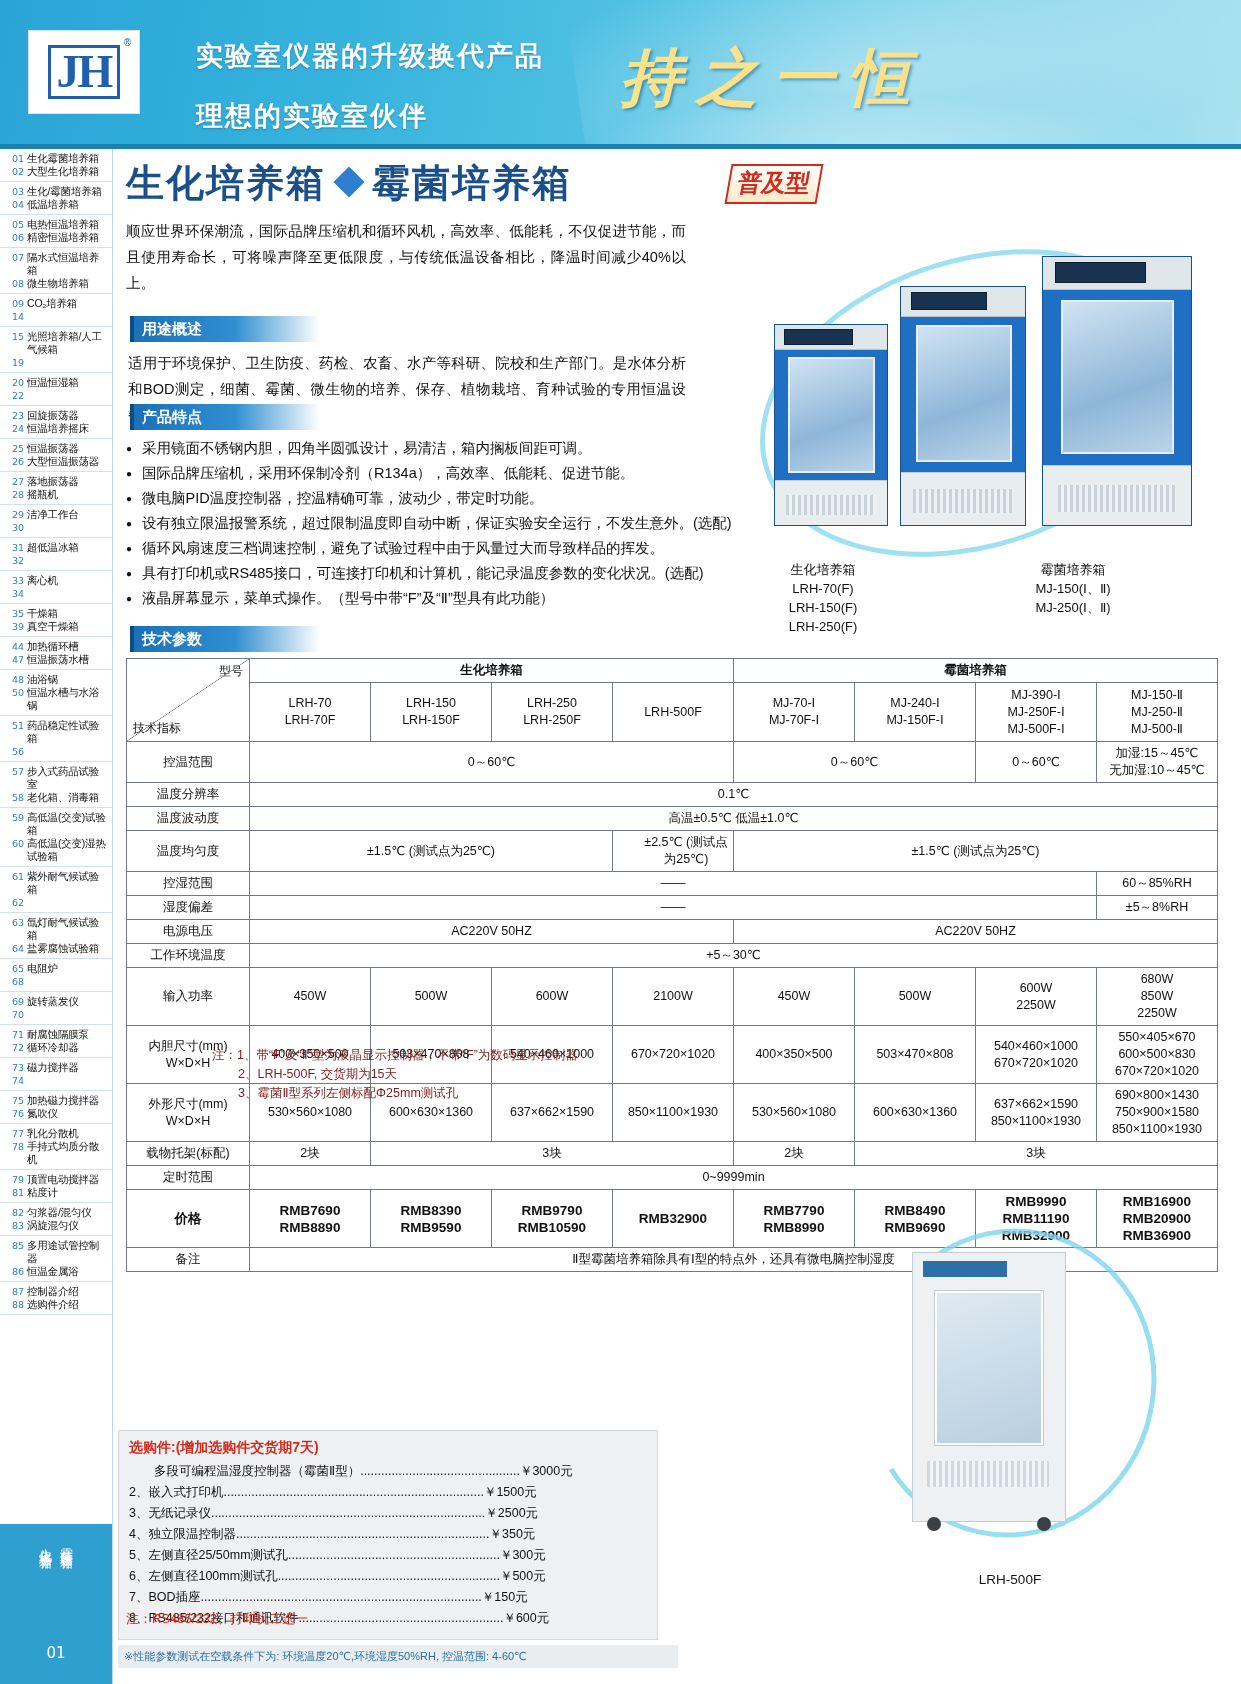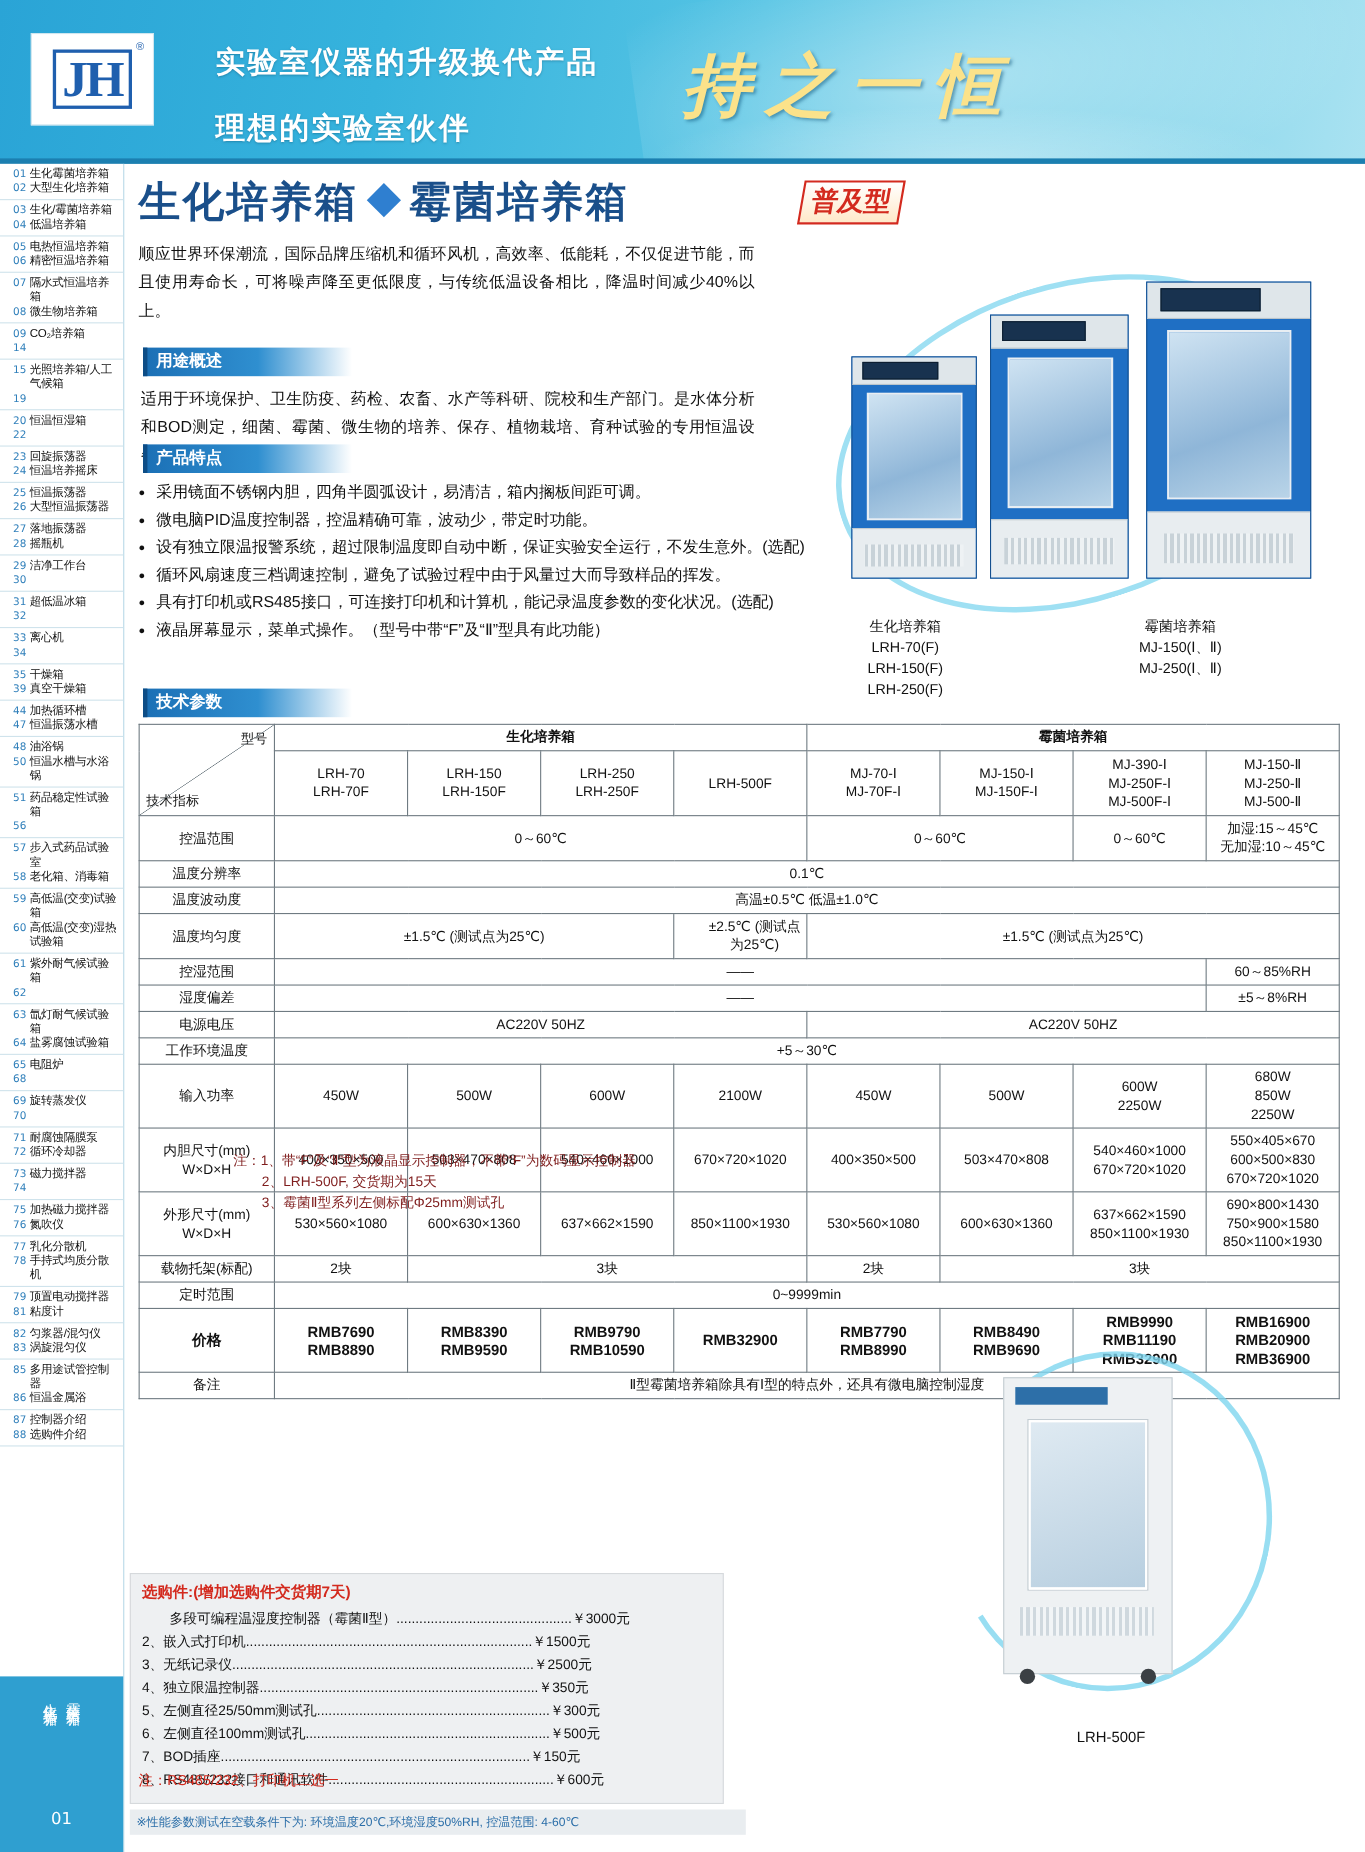--- a/index.html
+++ b/index.html
@@ -578,20 +578,21 @@
 
   <div class="usage">
     <div class="sec-head">用途概述</div>
     <p>适用于环境保护、卫生防疫、药检、农畜、水产等科研、院校和生产部门。是水体分析和BOD测定，细菌、霉菌、微生物的培养、保存、植物栽培、育种试验的专用恒温设备。</p>
   </div>
 
   <div class="feature">
     <div class="sec-head">产品特点</div>
     <ul id="feature-list">
         <li>采用镜面不锈钢内胆，四角半圆弧设计，易清洁，箱内搁板间距可调。</li>
+        <li>国际品牌压缩机，采用环保制冷剂（R134a），高效率、低能耗、促进节能。</li>
         <li>微电脑PID温度控制器，控温精确可靠，波动少，带定时功能。</li>
         <li>设有独立限温报警系统，超过限制温度即自动中断，保证实验安全运行，不发生意外。(选配)</li>
         <li>循环风扇速度三档调速控制，避免了试验过程中由于风量过大而导致样品的挥发。</li>
         <li>具有打印机或RS485接口，可连接打印机和计算机，能记录温度参数的变化状况。(选配)</li>
         <li>液晶屏幕显示，菜单式操作。（型号中带“F”及“Ⅱ”型具有此功能）</li>
       </ul>
   </div>
 
   <div class="photo-wrap">
     <div class="halo"></div>
@@ -640,21 +641,21 @@
           <tr>
             <td style="white-space: pre-line; height: 52px;">LRH-70
 LRH-70F</td>
             <td style="white-space: pre-line; height: 52px;">LRH-150
 LRH-150F</td>
             <td style="white-space: pre-line; height: 52px;">LRH-250
 LRH-250F</td>
             <td style="white-space: pre-line; height: 52px;">LRH-500F</td>
             <td style="white-space: pre-line; height: 52px;">MJ-70-Ⅰ
 MJ-70F-Ⅰ</td>
-            <td style="white-space: pre-line; height: 52px;">MJ-150-Ⅰ
+            <td style="white-space: pre-line; height: 52px;">MJ-240-Ⅰ
 MJ-150F-Ⅰ</td>
             <td style="white-space: pre-line; height: 52px;">MJ-390-Ⅰ
 MJ-250F-Ⅰ
 MJ-500F-Ⅰ</td>
             <td style="white-space: pre-line; height: 52px;">MJ-150-Ⅱ
 MJ-250-Ⅱ
 MJ-500-Ⅱ</td>
           </tr>
           <tr>
             <td class="lbl" style="white-space: pre-line;">控温范围</td>

